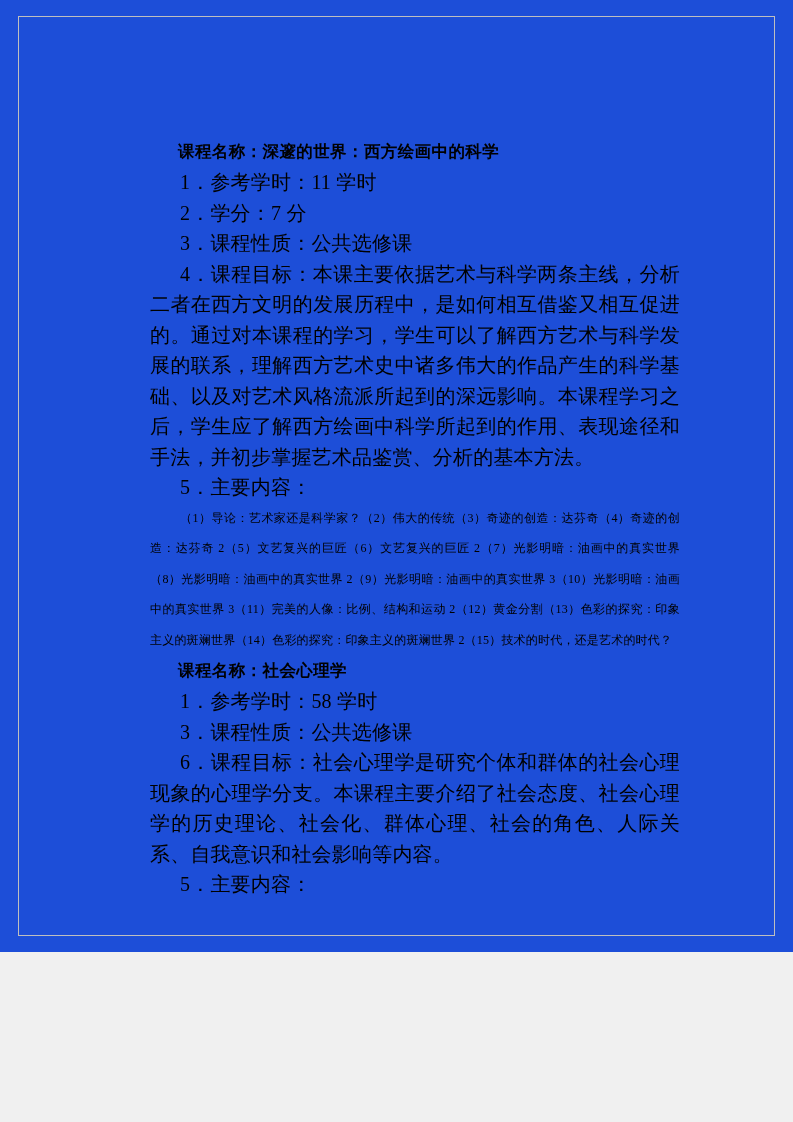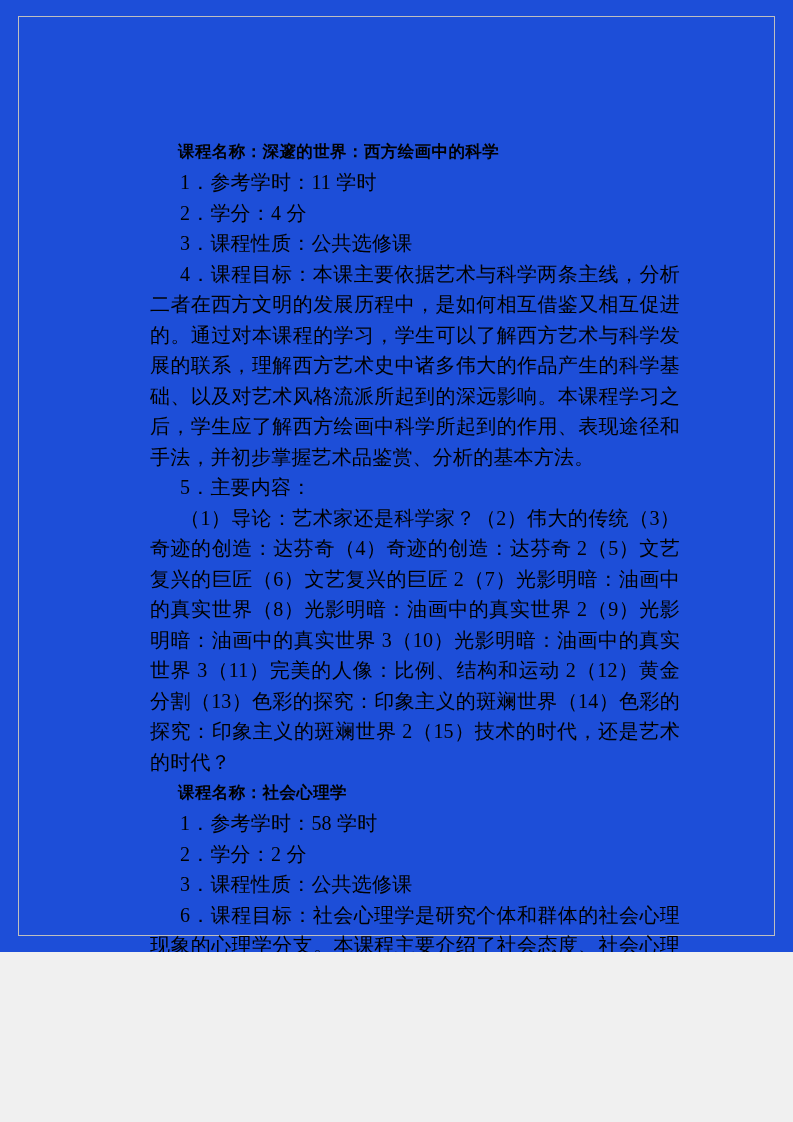--- a/index.html
+++ b/index.html
@@ -53,48 +53,47 @@
     line-height: 30.5px;
     color: #000;
     text-align: justify;
     text-justify: inter-ideograph;
     letter-spacing: 0.2px;
   }
   .indent {
     text-indent: 30px;
   }
   .block {
-    font-size: 20px;
+    font-size: 12px;
     line-height: 30.5px;
     text-align: justify;
     text-justify: inter-ideograph;
     letter-spacing: 0.2px;
   }
 </style>
 </head>
 <body>
 
 <div class="page">
   <div class="page-border"></div>
 
   <div class="content">
 
     <div class="section">
       <div class="course-title">课程名称：深邃的世界：西方绘画中的科学</div>
       <div class="para indent">1．参考学时：11 学时</div>
-      <div class="para indent">2．学分：4 分</div>
+      <div class="para indent">2．学分：7 分</div>
       <div class="para indent">3．课程性质：公共选修课</div>
       <div class="para indent">4．课程目标：本课主要依据艺术与科学两条主线，分析二者在西方文明的发展历程中，是如何相互借鉴又相互促进的。通过对本课程的学习，学生可以了解西方艺术与科学发展的联系，理解西方艺术史中诸多伟大的作品产生的科学基础、以及对艺术风格流派所起到的深远影响。本课程学习之后，学生应了解西方绘画中科学所起到的作用、表现途径和手法，并初步掌握艺术品鉴赏、分析的基本方法。</div>
       <div class="para indent">5．主要内容：</div>
       <div class="block indent">（1）导论：艺术家还是科学家？（2）伟大的传统（3）奇迹的创造：达芬奇（4）奇迹的创造：达芬奇 2（5）文艺复兴的巨匠（6）文艺复兴的巨匠 2（7）光影明暗：油画中的真实世界（8）光影明暗：油画中的真实世界 2（9）光影明暗：油画中的真实世界 3（10）光影明暗：油画中的真实世界 3（11）完美的人像：比例、结构和运动 2（12）黄金分割（13）色彩的探究：印象主义的斑斓世界（14）色彩的探究：印象主义的斑斓世界 2（15）技术的时代，还是艺术的时代？</div>
     </div>
 
     <div class="section">
       <div class="course-title">课程名称：社会心理学</div>
       <div class="para indent">1．参考学时：58 学时</div>
-      <div class="para indent">2．学分：2 分</div>
       <div class="para indent">3．课程性质：公共选修课</div>
       <div class="para indent">6．课程目标：社会心理学是研究个体和群体的社会心理现象的心理学分支。本课程主要介绍了社会态度、社会心理学的历史理论、社会化、群体心理、社会的角色、人际关系、自我意识和社会影响等内容。</div>
       <div class="para indent">5．主要内容：</div>
     </div>
 
   </div>
 </div>
 
 </body></html>

